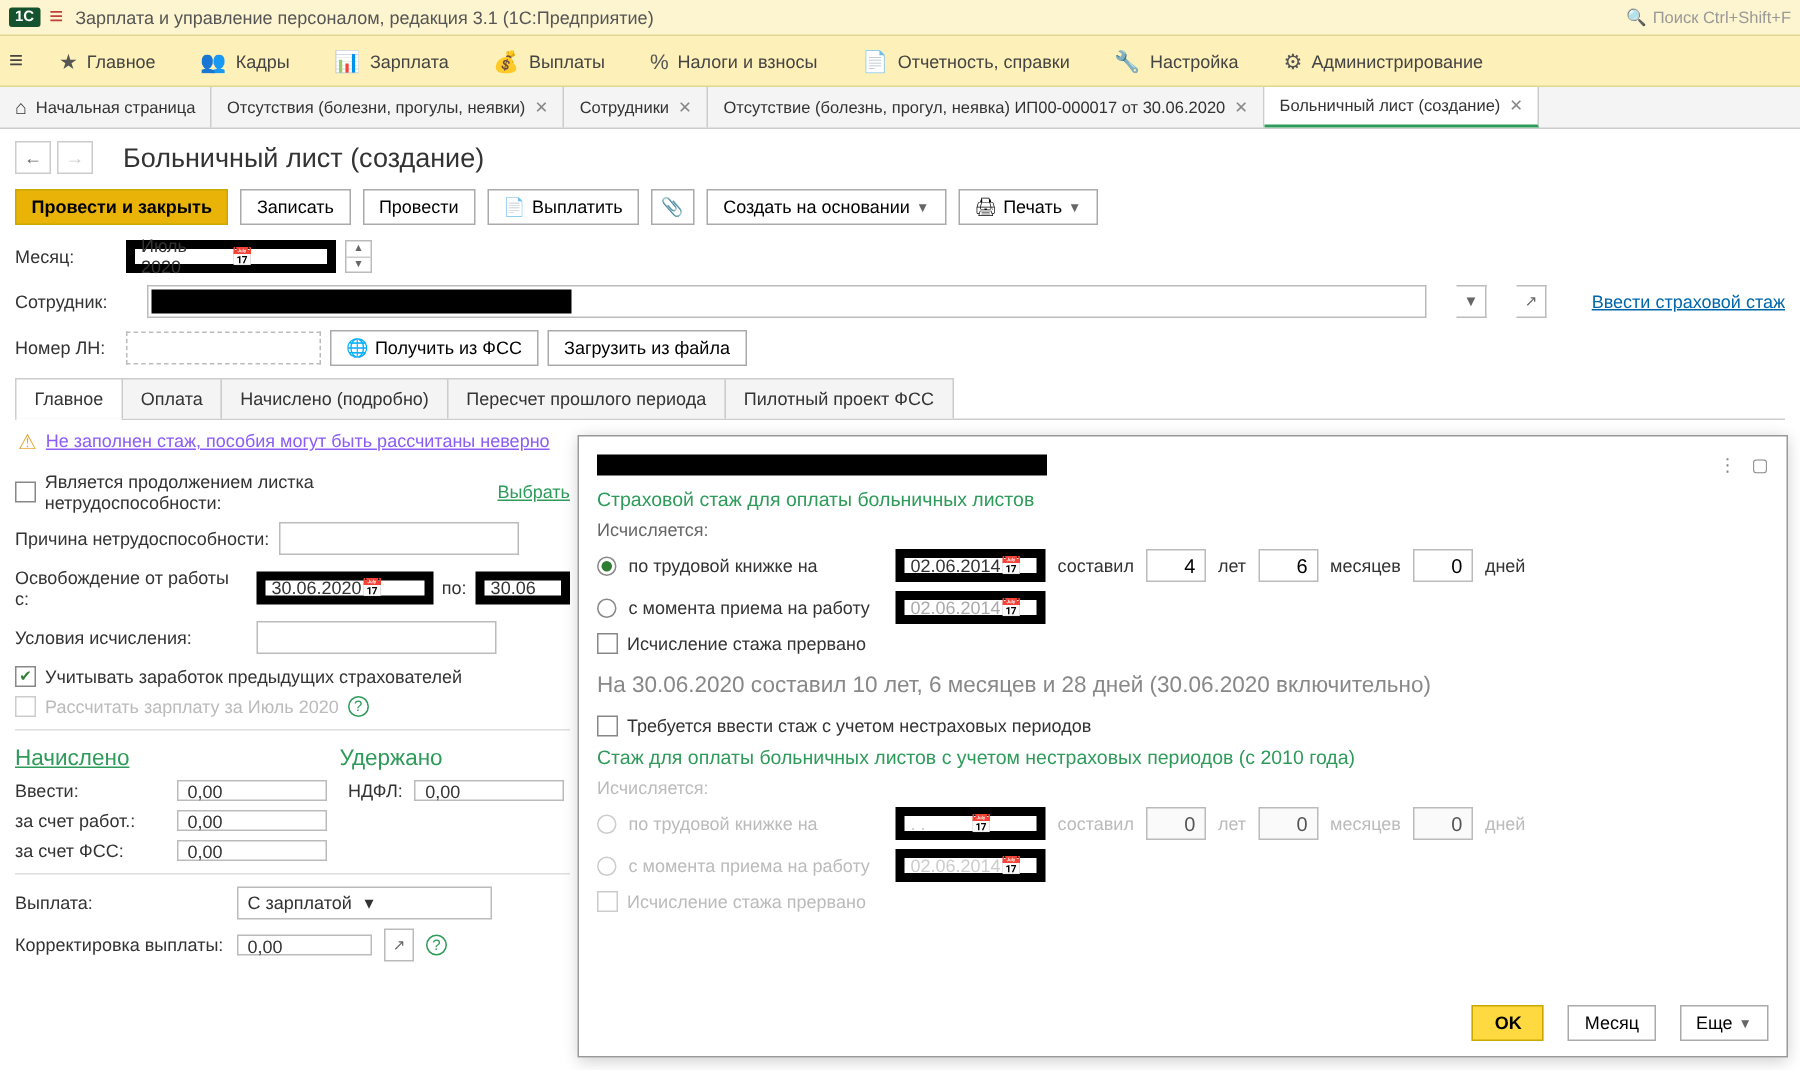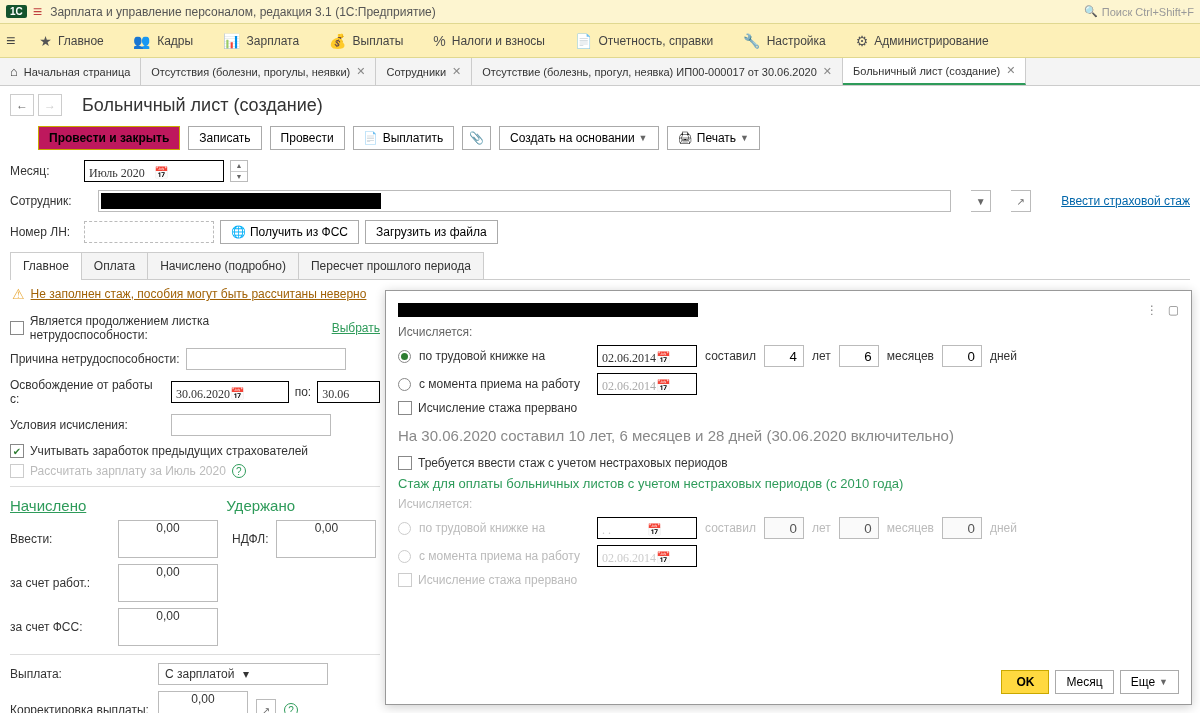--- a/index.html
+++ b/index.html
@@ -30,30 +30,30 @@
 .form-area { padding: 8px 10px; }
 .nav-arrows { display: flex; gap: 4px; margin-right: 20px; }
 .nav-arrow { border: 1px solid #ccc; background: #fff; width: 24px; height: 22px; display: flex; align-items: center; justify-content: center; color: #666; cursor: pointer; }
 .nav-arrow.disabled { color: #ccc; }
 .form-header { display: flex; align-items: center; margin-bottom: 10px; }
 .form-title { font-size: 18px; color: #333; }
 
 
 .toolbar { display: flex; gap: 8px; align-items: center; margin-bottom: 10px; flex-wrap: wrap; }
 .btn { border: 1px solid #aaa; background: #fff; padding: 4px 10px; cursor: pointer; font-size: 12px; display: inline-flex; align-items: center; gap: 4px; }
-.btn-primary { background: #be185d; border-color: #c9a800; font-weight: bold; margin-left: 28px; }
+.btn-primary { background: #eab308; border-color: #c9a800; font-weight: bold; }
 .btn-icon { padding: 4px 6px; }
 .dropdown-arrow { font-size: 9px; color: #666; }
 
 
 .row { display: flex; align-items: center; margin-bottom: 8px; gap: 6px; }
 .label { min-width: 68px; color: #333; }
 .label-w { min-width: 155px; }
 .input { border: 1px solid #bbb; padding: 3px 6px; background: #fff; height: 22px; }
-.date-input { width: 120px; display: flex; align-items: flex-end; border: 1px solid #000000; padding: 0 4px; height: 22px; background: #fff; font-family: Liberation Serif, serif; }
+.date-input { width: 120px; display: flex; align-items: center; border: 6px solid #000000; padding: 0 4px; height: 22px; background: #fff; }
 .date-input span { flex: 1; }
 .date-input .cal { color: #666; cursor: pointer; }
 .spinner { border: 1px solid #bbb; width: 18px; height: 22px; display: flex; flex-direction: column; }
 .spinner div { flex: 1; display: flex; align-items: center; justify-content: center; font-size: 7px; color: #666; border-bottom: 1px solid #ccc; cursor: pointer; }
 .employee-row { display: flex; align-items: center; gap: 20px; }
 .employee-field { flex: 1; display: flex; border: 1px solid #bbb; height: 22px; background: #fff; max-width: 940px; }
 .employee-field .redact { background: #000; flex: 0 0 280px; margin: 2px; }
 .employee-field .blank { flex: 1; }
 .emp-btn { border: 1px solid #bbb; border-left: none; width: 20px; height: 22px; display: flex; align-items: center; justify-content: center; cursor: pointer; color: #666; font-size: 10px; }
 .link { color: #0066aa; text-decoration: underline; cursor: pointer; }
@@ -61,54 +61,54 @@
 
 
 .inner-tabs { display: flex; border-bottom: 1px solid #ccc; margin-top: 8px; }
 .inner-tab { padding: 6px 12px; border: 1px solid #ccc; border-bottom: none; background: #f4f4f4; cursor: pointer; margin-right: -1px; font-size: 12px; }
 .inner-tab.active { background: #fff; position: relative; z-index: 1; }
 .inner-tab.active::after { content: ''; position: absolute; left: 0; right: 0; bottom: -1px; height: 1px; background: #fff; }
 
 
 .warning { display: flex; align-items: center; gap: 6px; padding: 6px 2px; }
 .warning .warn-icon { color: #e8a838; font-size: 14px; }
-.warning .warn-text { color: #a16207; text-decoration: underline; cursor: pointer; }
+.warning .warn-text { color: #8b5cf6; text-decoration: underline; cursor: pointer; }
 .left-panel { width: 380px; padding-right: 10px; }
 .check-row { display: flex; align-items: center; gap: 6px; margin: 6px 0; }
 .check { width: 14px; height: 14px; border: 1px solid #888; display: inline-flex; align-items: center; justify-content: center; font-size: 10px; color: #2e7d32; background: #fff; cursor: pointer; }
 .check.checked::after { content: '✔'; color: #2e7d32; }
 .check.disabled { border-color: #ccc; }
 .sep { height: 1px; background: #ddd; margin: 8px 0; }
 
 .totals-header { display: flex; gap: 80px; margin-top: 10px; font-size: 15px; }
 .totals-header .acc { color: #2e9b5a; text-decoration: underline; cursor: pointer; }
 .totals-header .ded { color: #2e9b5a; margin-left: 60px; }
 .total-row { display: flex; align-items: center; gap: 8px; margin: 6px 0; }
 .total-row .tl { width: 100px; }
-.num-input { border: 1px solid #bbb; height: 38px; width: 100px; text-align: center; padding: 0 6px; background: #fff; }
+.num-input { border: 1px solid #bbb; height: 14px; width: 100px; text-align: left; padding: 0 6px; background: #fff; }
 .select-input { border: 1px solid #bbb; height: 22px; width: 170px; padding: 0 6px; background: #fff; display: flex; align-items: center; }
 .select-input span { flex: 1; }
 .help { color: #2e9b5a; border: 1px solid #2e9b5a; border-radius: 50%; width: 14px; height: 14px; display: inline-flex; align-items: center; justify-content: center; font-size: 10px; cursor: pointer; }
 
 
 .popup { position: absolute; left: 385px; top: 290px; right: 8px; bottom: 8px; background: #fff; border: 1px solid #999; box-shadow: 0 2px 10px rgba(0,0,0,0.2); padding: 12px; z-index: 10; }
 .popup-head { display: flex; justify-content: space-between; margin-bottom: 8px; }
 .popup-head .redacted { background: #000; width: 300px; height: 14px; }
 .popup-head .win-icons { display: flex; gap: 10px; color: #888; font-size: 12px; }
 .sec-title { color: #2e9b5a; font-size: 13px; margin: 6px 0; }
 .sec-sub { color: #666; margin: 4px 0; }
 .radio-row { display: flex; align-items: center; gap: 8px; margin: 6px 0; }
 .radio { width: 13px; height: 13px; border: 1px solid #888; border-radius: 50%; display: inline-flex; align-items: center; justify-content: center; cursor: pointer; }
 .radio.selected::after { content: ''; width: 7px; height: 7px; background: #2e7d32; border-radius: 50%; }
 .radio.disabled { border-color: #ccc; }
 .popup .date-input { width: 100px; }
 .small-num { width: 40px; border: 1px solid #bbb; height: 22px; text-align: right; padding: 0 6px; }
 .info-line { color: #888; margin: 12px 0; font-size: 15px; }
 .disabled-text { color: #bbb; }
-.popup-footer { position: absolute; right: 12px; bottom: 10px; display: flex; gap: 6px; align-items: flex-end; }
+.popup-footer { position: absolute; right: 12px; bottom: 10px; display: flex; gap: 16px; align-items: flex-end; }
 .btn-ok { background: #ffd940; border-color: #c9a800; font-weight: bold; padding: 4px 14px; }
 </style>
 </head>
 <body>
 
 <div class="titlebar">
   <span class="logo-1c">1C</span>
   <span class="burger">≡</span>
   <span class="title-text">Зарплата и управление персоналом, редакция 3.1  (1С:Предприятие)</span>
   <span class="search-box">
@@ -238,20 +238,21 @@
         <span>Получить из ФСС</span>
       </button>
     <button class="btn">Загрузить из файла</button>
   </div>
 
   <div class="inner-tabs">
     <div class="inner-tab active">Главное</div>
     <div class="inner-tab">Оплата</div>
     <div class="inner-tab">Начислено (подробно)</div>
     <div class="inner-tab">Пересчет прошлого периода</div>
+    <div class="inner-tab">Пилотный проект ФСС</div>
   </div>
 
   <div class="warning">
     <span class="warn-icon">⚠</span>
     <span class="warn-text">Не заполнен стаж, пособия могут быть рассчитаны неверно</span>
   </div>
 
   <div class="left-panel">
     <div class="check-row">
       <span class="check"></span>
@@ -323,20 +324,21 @@
 </div>
 
 <div class="popup">
   <div class="popup-head">
     <div class="redacted"></div>
     <div class="win-icons">
       <span>⋮</span>
       <span>▢</span>
     </div>
   </div>
+  <div class="sec-title">Страховой стаж для оплаты больничных листов</div>
   <div class="sec-sub">Исчисляется:</div>
   <div class="radio-row">
     <span class="radio selected"></span>
     <span style="width:170px">по трудовой книжке на</span>
     <div class="date-input">
         <span>02.06.2014</span>
         <span class="cal">📅</span>
       </div>
     <span>составил</span>
     <input class="small-num" value="4" style="">

